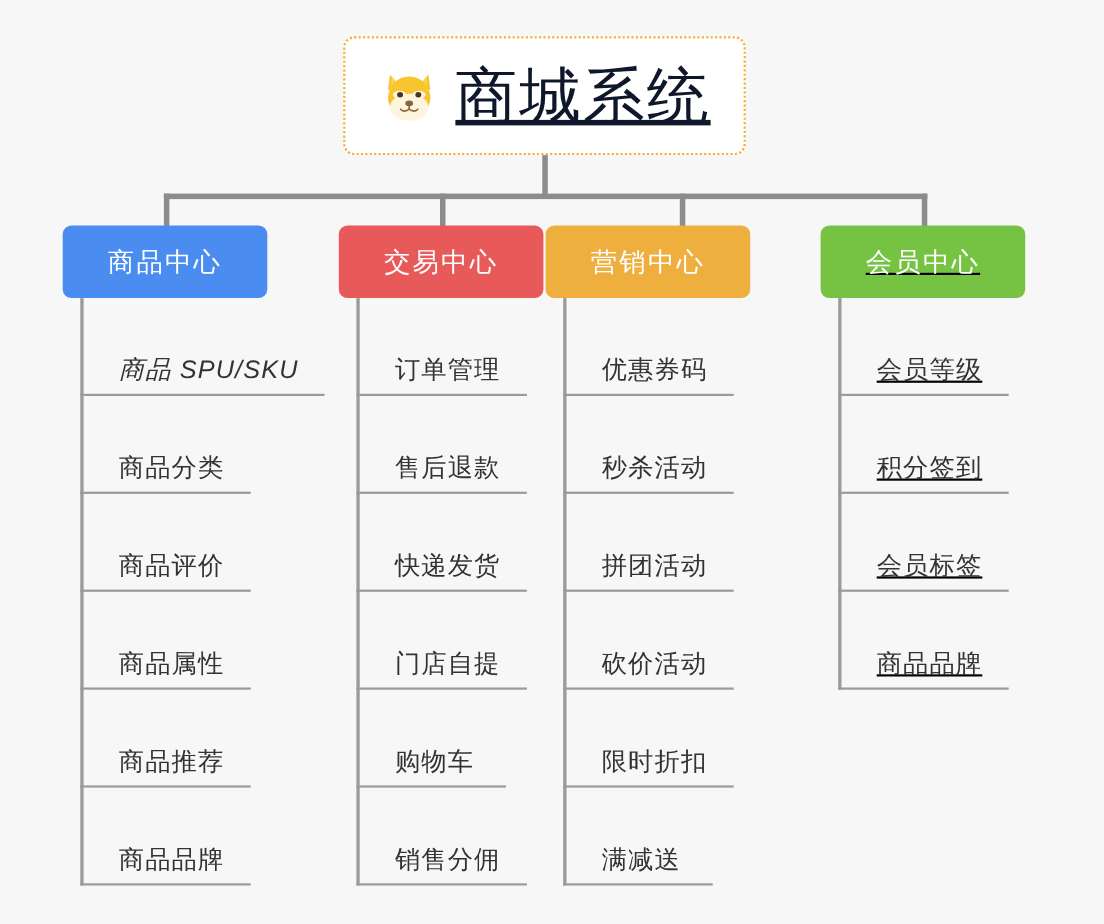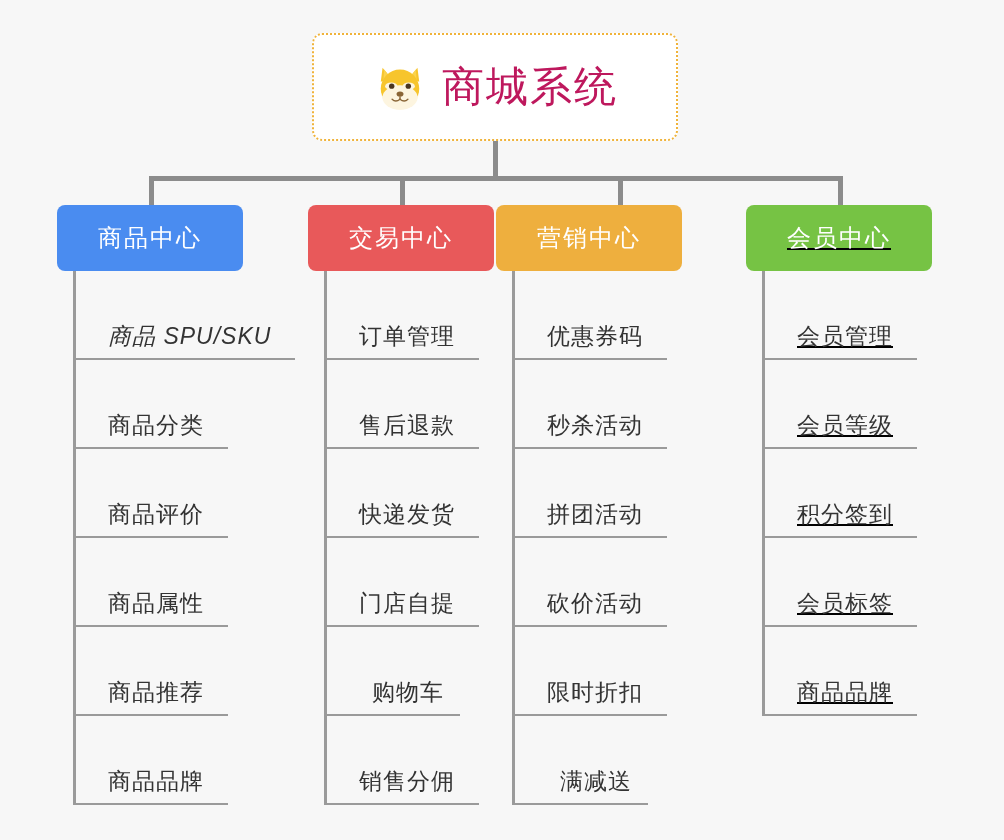--- a/index.html
+++ b/index.html
@@ -35,25 +35,26 @@
     justify-content: center;
     gap: 14px;
   }
   .root-emoji {
     width: 56px;
     height: 56px;
     flex: 0 0 auto;
     display: block;
   }
   .root-title {
-    font-size: 42px;
-    color: #be185d;
+    font-size: 56px;
+    color: #0f172a;
     letter-spacing: 2px;
     line-height: 1;
     white-space: nowrap;
+    text-decoration: underline;
   }
 
   
   .connector {
     position: absolute;
     background: #8c8c8c;
   }
   .stem-root {           
     left: 493px;
     top: 141px;
@@ -128,21 +129,21 @@
     padding-left: 35px;
     padding-bottom: 6px;
     font-size: 23px;
     color: #333333;
     letter-spacing: 1px;
     white-space: nowrap;
   }
   
   .leaf.w-full  { width: 222px; font-style: italic; }
   .leaf.w-mid   { width: 155px; }
-  .leaf.w-narrow{ width: 136px; padding-left: 13px; }
+  .leaf.w-narrow{ width: 136px; }
 </style>
 </head>
 <body>
 
 <div id="chart">
 
   <div class="root-card">
     <svg class="root-emoji" viewBox="0 0 64 64">
       <path d="M12 10 L10 26 L22 22 Z" fill="#f7c52d"></path>
       <path d="M52 10 L54 26 L42 22 Z" fill="#f7c52d"></path>
@@ -251,23 +252,20 @@
     </div>
   </div>
 
   <div class="column col-3">
     <div class="col-header" style="background:#76c344;">
       <span>会员中心</span>
     </div>
     <div class="leaf-list">
       <div class="leaf-trunk"></div>
       <div class="leaf w-mid">
-        <span class="leaf-label">会员管理</span>
-      </div>
-      <div class="leaf w-mid">
         <span class="leaf-label">会员等级</span>
       </div>
       <div class="leaf w-mid">
         <span class="leaf-label">积分签到</span>
       </div>
       <div class="leaf w-mid">
         <span class="leaf-label">会员标签</span>
       </div>
       <div class="leaf w-mid">
         <span class="leaf-label">商品品牌</span>

